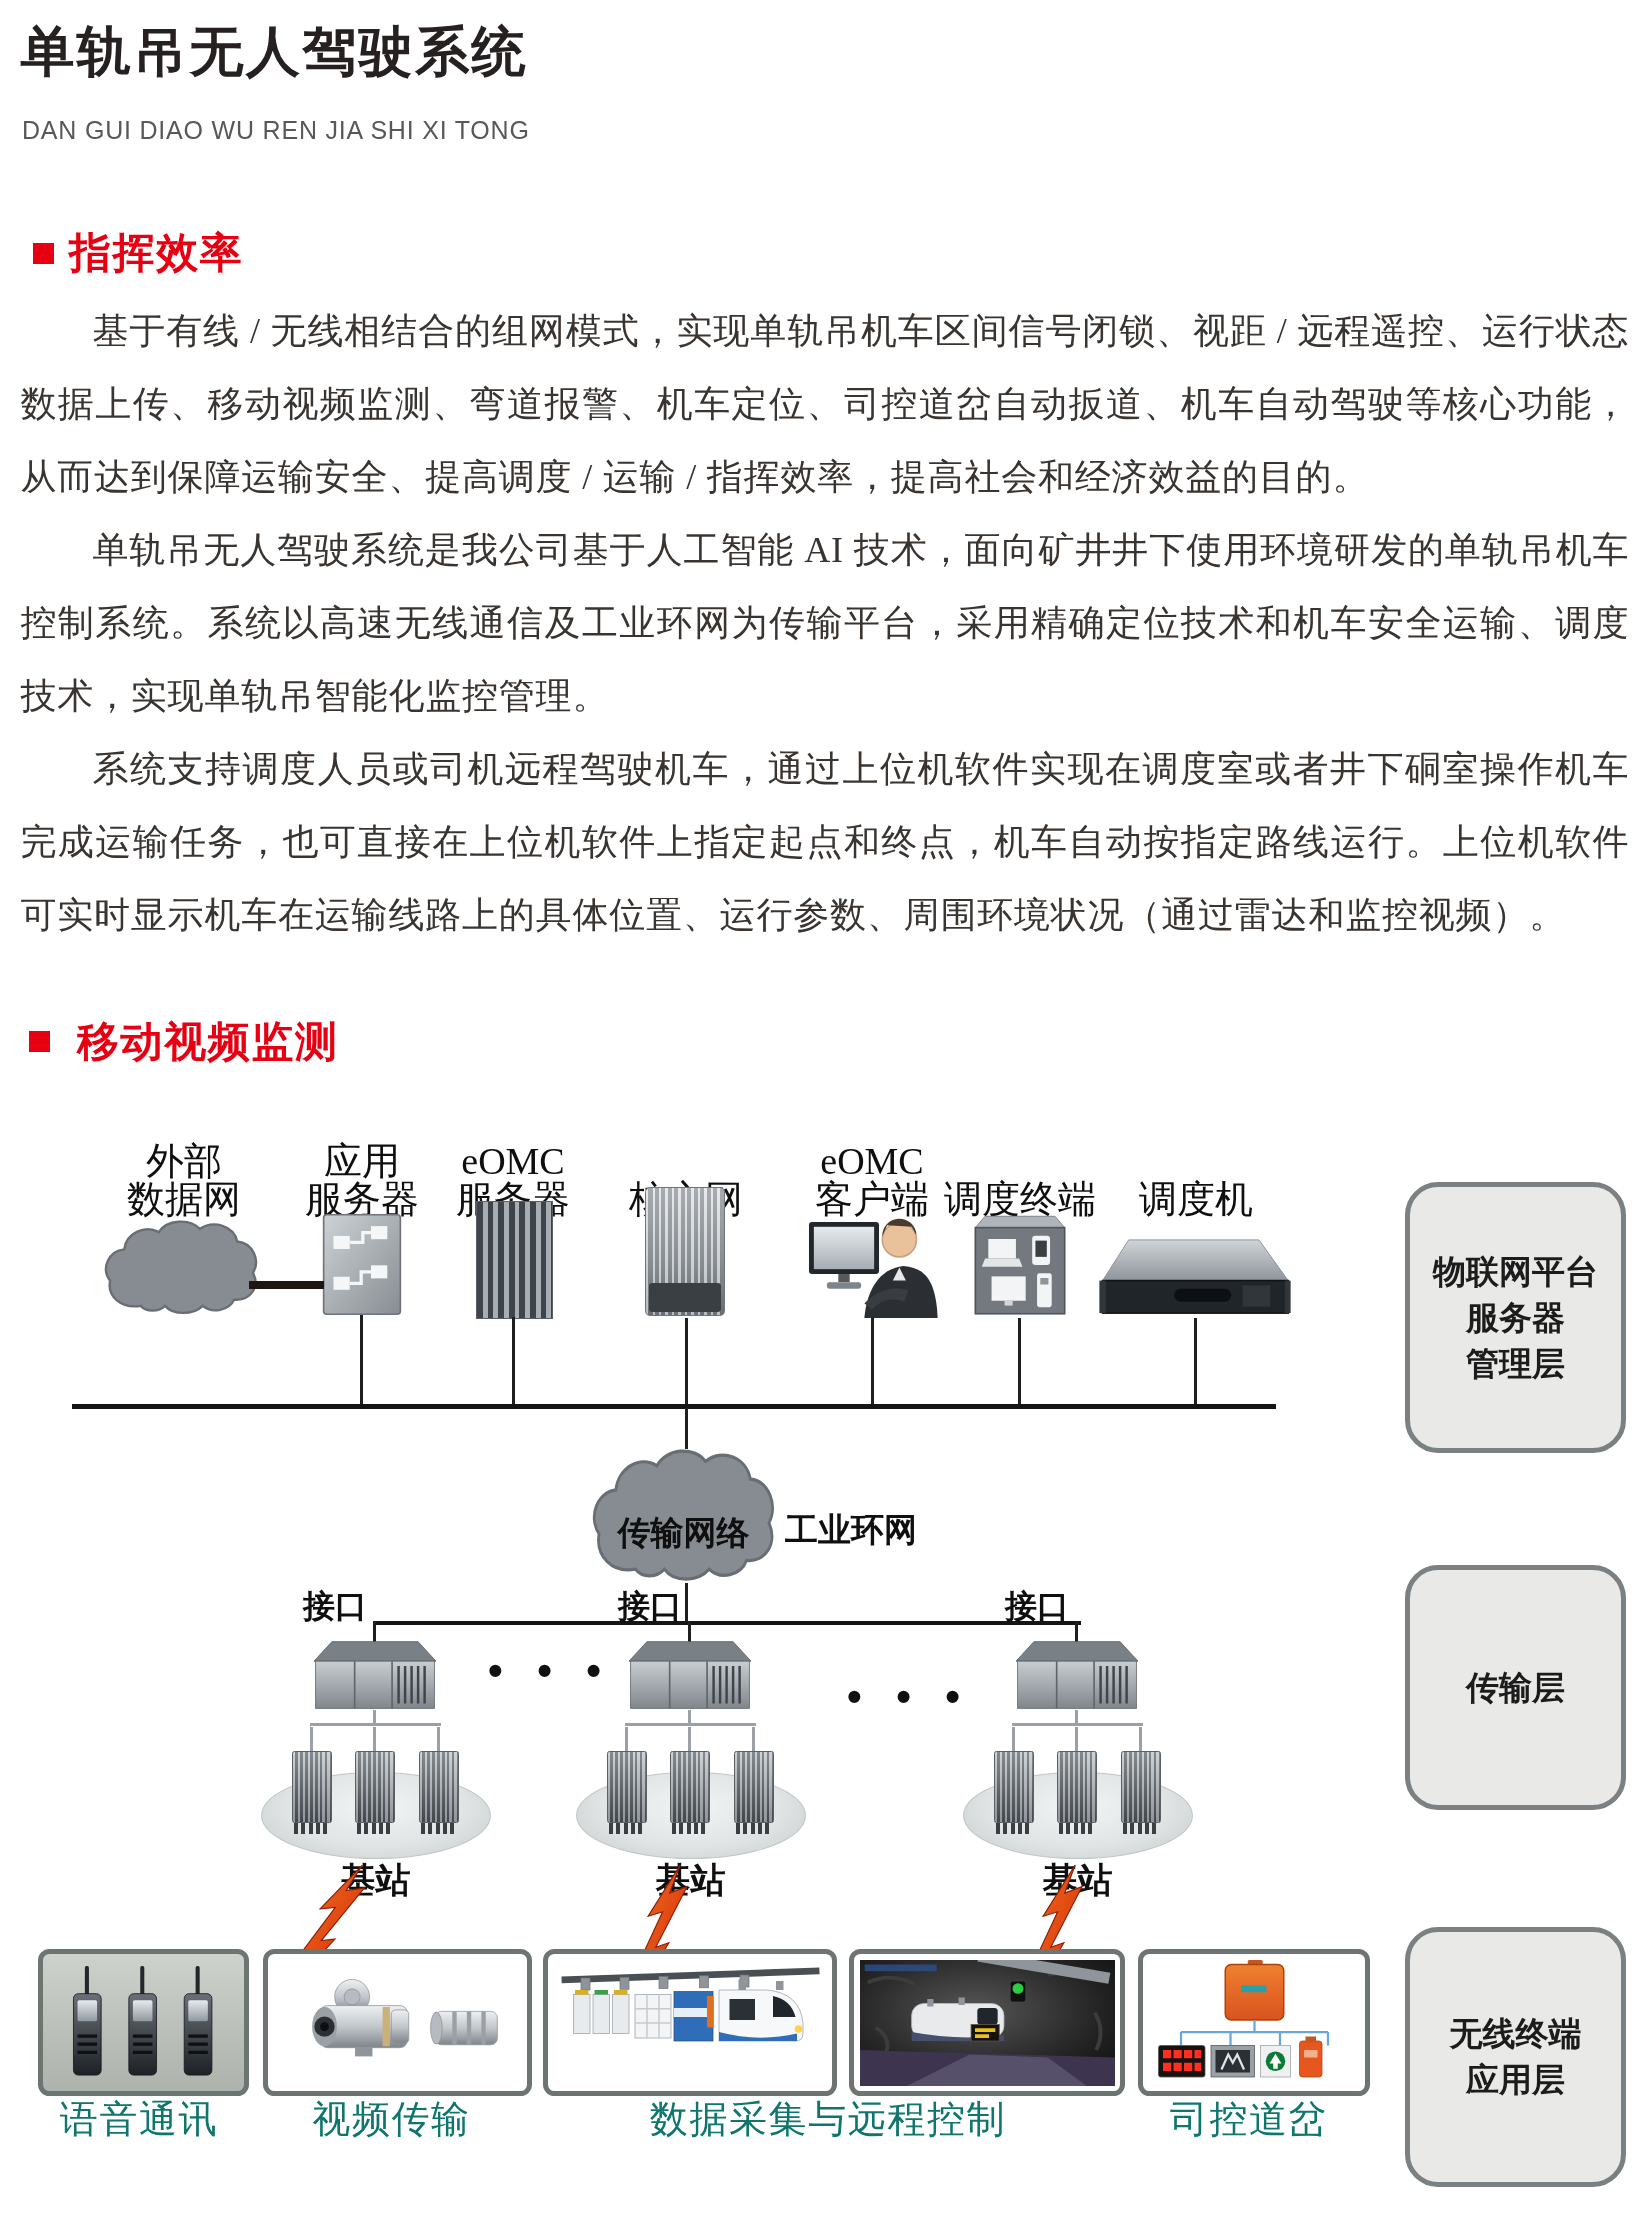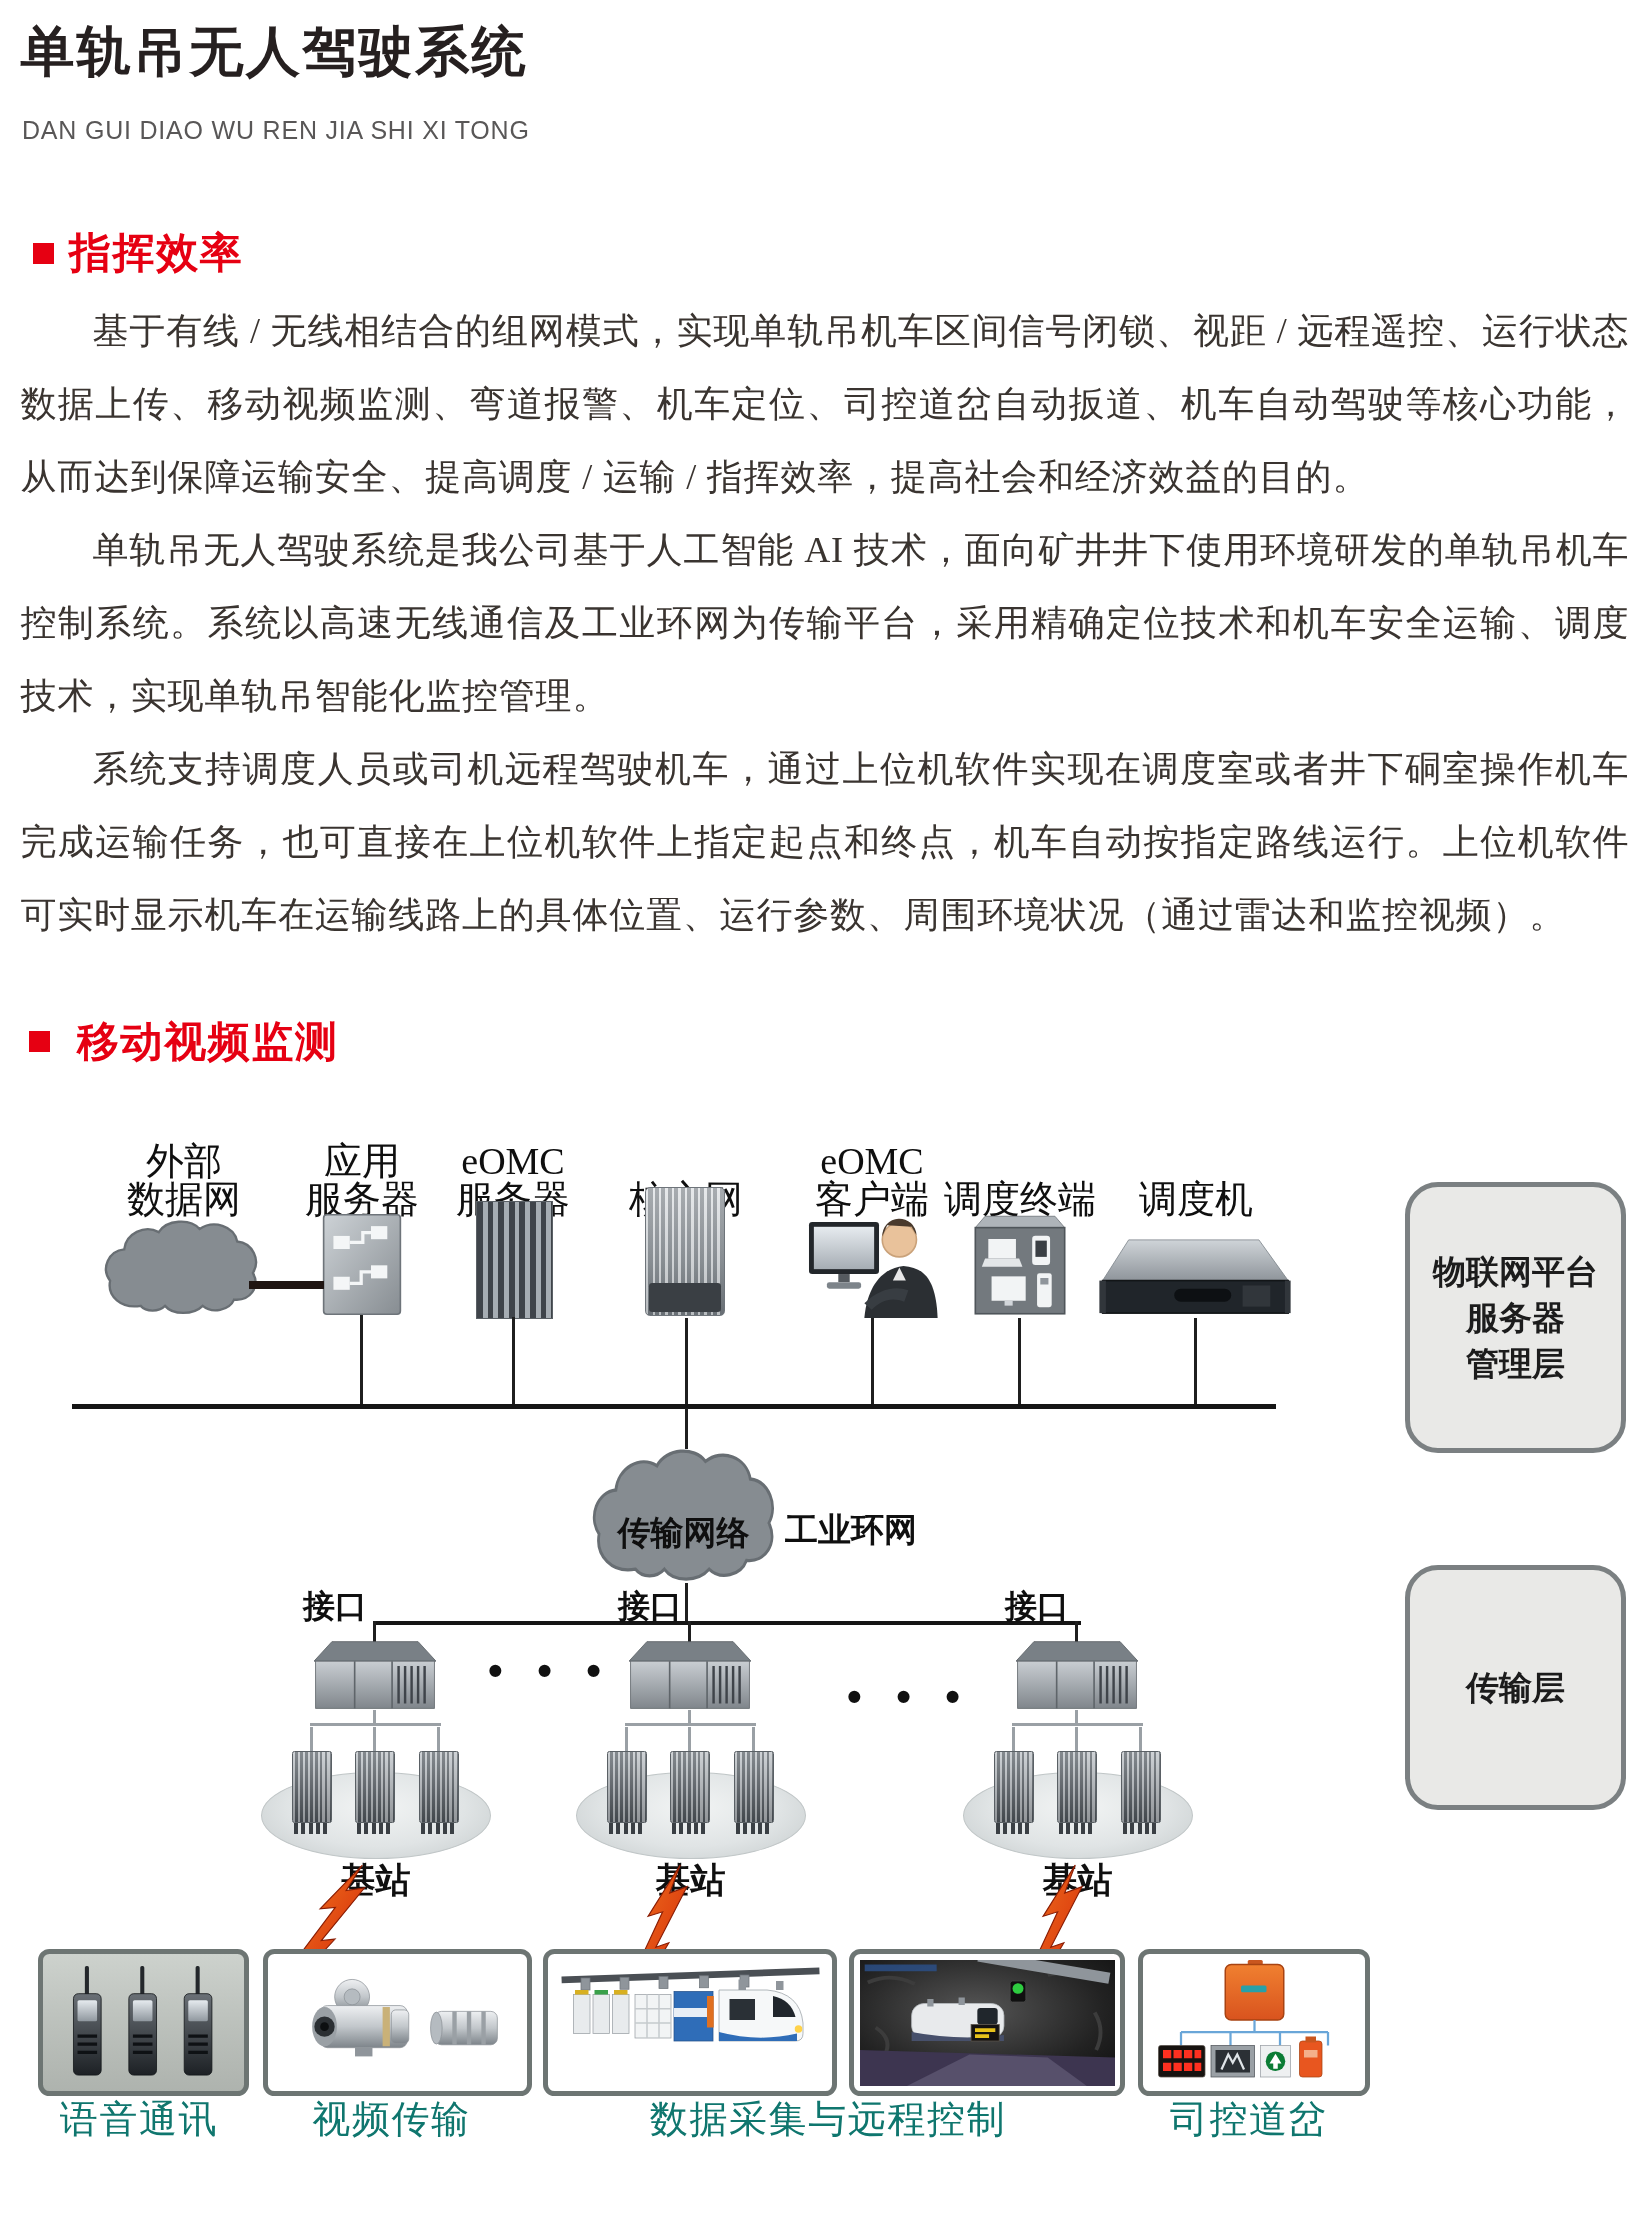--- a/index.html
+++ b/index.html
@@ -301,20 +301,22 @@
     <polygon points="84,0 34,64 54,60 12,130 30,122 0,180 58,102 40,106 90,30 66,36" fill="url(#gBolt)" stroke="#8a1d04" stroke-width="1.5"></polygon>
   </svg>
   <svg class="abs" style="left:1018px;top:1867px;transform:rotate(-6deg);" width="78" height="135" viewBox="0 0 100 180">
     <polygon points="84,0 34,64 54,60 12,130 30,122 0,180 58,102 40,106 90,30 66,36" fill="url(#gBolt)" stroke="#8a1d04" stroke-width="1.5"></polygon>
   </svg>
 
   <div class="abs layer-box pre" style="top:1182px;height:261px;">物联网平台
 服务器
 管理层</div>
   <div class="abs layer-box pre" style="top:1565px;height:235px;">传输层</div>
+  <div class="abs layer-box pre" style="top:1927px;height:250px;">无线终端
+应用层</div>
 
   <div class="abs app-box gray" style="left:38px;width:201px;">
     <svg width="163" height="114" viewBox="0 0 200 140">
       <defs>
         <linearGradient id="gWt" x1="0" y1="0" x2="0" y2="1">
             <stop offset="0" stop-color="#6a7076"></stop>
             <stop offset="1" stop-color="#1d2125"></stop>
           </linearGradient>
         <linearGradient id="gWts" x1="0" y1="0" x2="0" y2="1">
             <stop offset="0" stop-color="#e6ebef"></stop>

